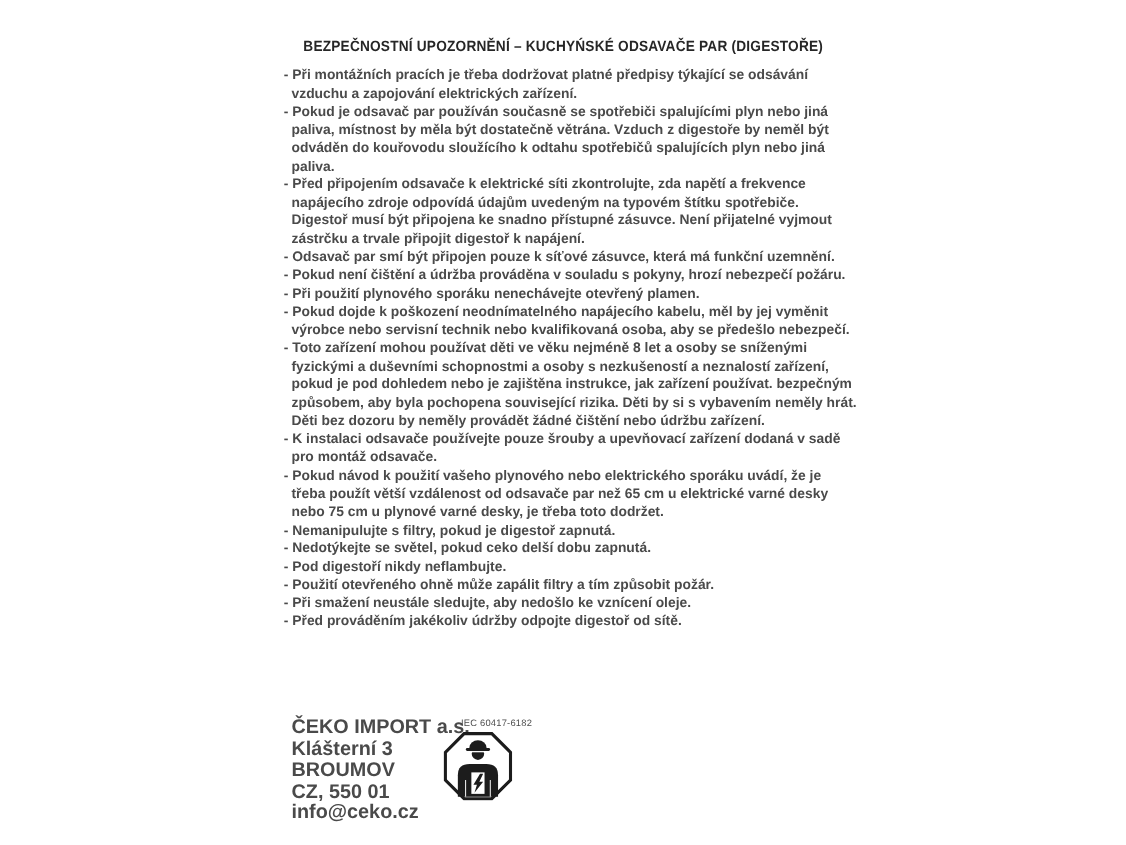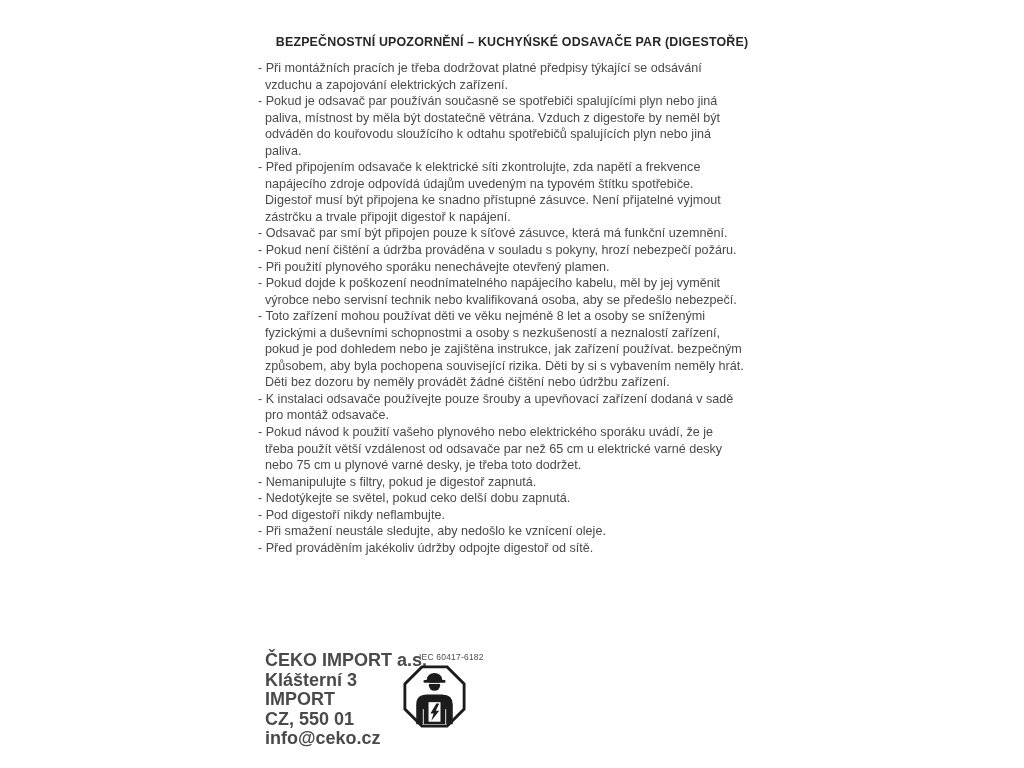--- a/index.html
+++ b/index.html
@@ -18,21 +18,21 @@
   .doc-title{
     position:absolute;top:34px;left:0;width:1024px;
     text-align:center;font-weight:bold;font-size:13.5px;
     letter-spacing:0.2px;color:var(--title-color);
     transform:scaleX(0.92);transform-origin:512px 0;
     white-space:nowrap;
   }
 
   .warning-list{
     position:absolute;left:258px;top:60px;width:516px;
-    font-size:12.6px;line-height:16.55px;color:var(--text-color);
+    font-size:12.6px;line-height:16.55px;color:var(--text-color);font-weight:bold;
   }
   .warning-item{
     padding-left:7px;text-indent:-7px;
     white-space:nowrap;
   }
 
   .footer-company{
     position:absolute;left:265px;top:651px;
     font-size:18px;line-height:19.6px;color:var(--text-color);font-weight:bold;
   }
@@ -59,29 +59,30 @@
       <div class="warning-item">- Odsavač par smí být připojen pouze k síťové zásuvce, která má funkční uzemnění.</div>
       <div class="warning-item">- Pokud není čištění a údržba prováděna v souladu s pokyny, hrozí nebezpečí požáru.</div>
       <div class="warning-item">- Při použití plynového sporáku nenechávejte otevřený plamen.</div>
       <div class="warning-item">- Pokud dojde k poškození neodnímatelného napájecího kabelu, měl by jej vyměnit<br>výrobce nebo servisní technik nebo kvalifikovaná osoba, aby se předešlo nebezpečí.</div>
       <div class="warning-item">- Toto zařízení mohou používat děti ve věku nejméně 8 let a osoby se sníženými<br>fyzickými a duševními schopnostmi a osoby s nezkušeností a neznalostí zařízení,<br>pokud je pod dohledem nebo je zajištěna instrukce, jak zařízení používat. bezpečným<br>způsobem, aby byla pochopena související rizika. Děti by si s vybavením neměly hrát.<br>Děti bez dozoru by neměly provádět žádné čištění nebo údržbu zařízení.</div>
       <div class="warning-item">- K instalaci odsavače používejte pouze šrouby a upevňovací zařízení dodaná v sadě<br>pro montáž odsavače.</div>
       <div class="warning-item">- Pokud návod k použití vašeho plynového nebo elektrického sporáku uvádí, že je<br>třeba použít větší vzdálenost od odsavače par než 65 cm u elektrické varné desky<br>nebo 75 cm u plynové varné desky, je třeba toto dodržet.</div>
       <div class="warning-item">- Nemanipulujte s filtry, pokud je digestoř zapnutá.</div>
       <div class="warning-item">- Nedotýkejte se světel, pokud ceko delší dobu zapnutá.</div>
       <div class="warning-item">- Pod digestoří nikdy neflambujte.</div>
+      <div class="warning-item">- Použití otevřeného ohně může zapálit filtry a tím způsobit požár.</div>
       <div class="warning-item">- Při smažení neustále sledujte, aby nedošlo ke vznícení oleje.</div>
       <div class="warning-item">- Před prováděním jakékoliv údržby odpojte digestoř od sítě.</div>
     </div>
 
   <div class="footer-company">
 
   <div class="company-line">ČEKO IMPORT a.s.</div>
       <div class="company-line">Klášterní 3</div>
-      <div class="company-line">IMPORT</div>
+      <div class="company-line">BROUMOV</div>
       <div class="company-line">CZ, 550 01</div>
       <div class="company-line">info@ceko.cz</div>
     </div>
 
   <div class="cert">
     <div class="cert-label">IEC 60417-6182</div>
     <svg width="63" height="63" viewBox="0 0 100 100" aria-hidden="true">
 
       <polygon points="30,3 70,3 97,30 97,70 70,97 30,97 3,70 3,30" fill="none" stroke="#1c1c1c" stroke-width="4.5" stroke-linejoin="miter"></polygon>
 

